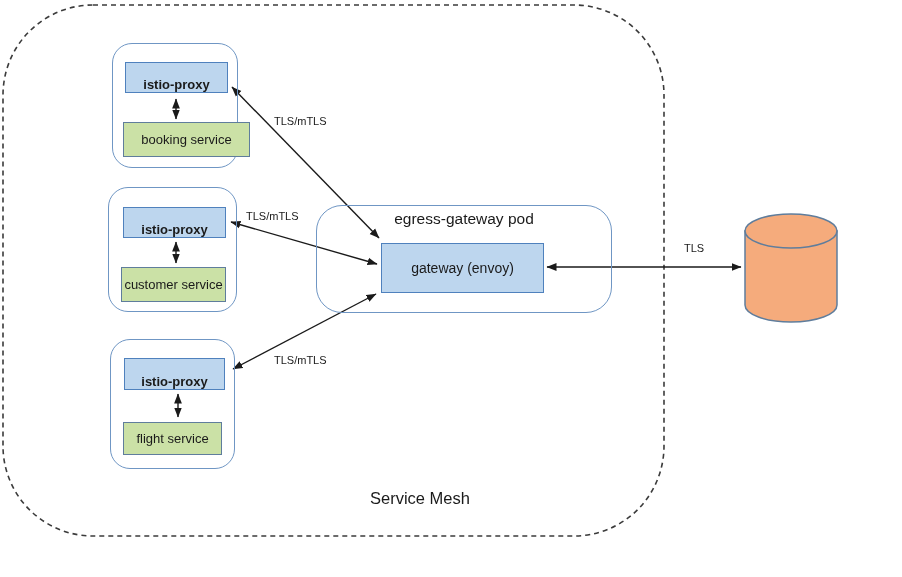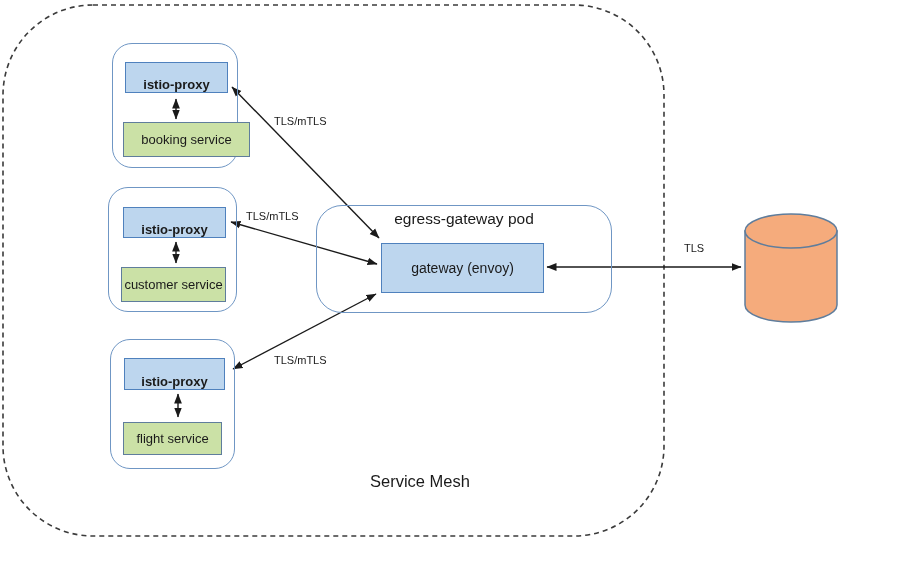--- a/index.html
+++ b/index.html
@@ -119,16 +119,16 @@
     <div class="abs gateway-box" style="left:64px;top:37px;width:163px;height:50px;">
       <span>gateway (envoy)</span>
     </div>
   </div>
 
   <div class="abs edge-label" style="left:274px;top:115px;">TLS/mTLS</div>
   <div class="abs edge-label" style="left:246px;top:210px;">TLS/mTLS</div>
   <div class="abs edge-label" style="left:274px;top:354px;">TLS/mTLS</div>
   <div class="abs edge-label" style="left:676px;top:242px;margin-left:8px;">TLS</div>
 
-  <div class="abs mesh-label" style="left:330px;top:472px;width:180px;">Service Mesh</div>
+  <div class="abs mesh-label" style="left:330px;top:489px;width:180px;">Service Mesh</div>
 
 
 </div>
 
 </body></html>

